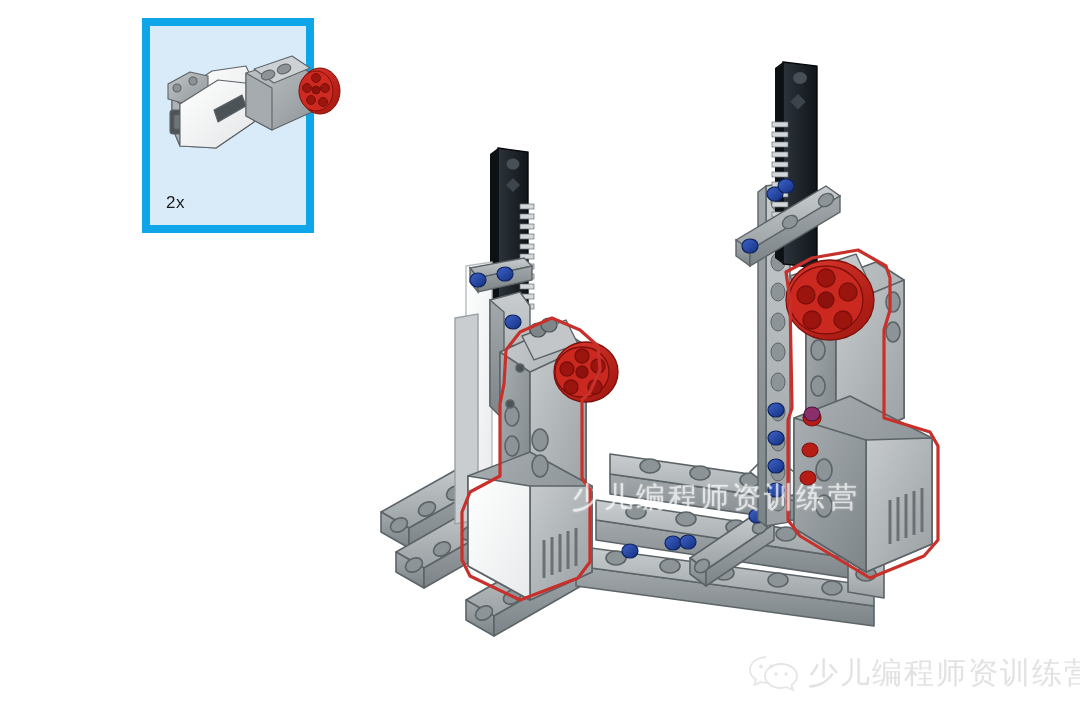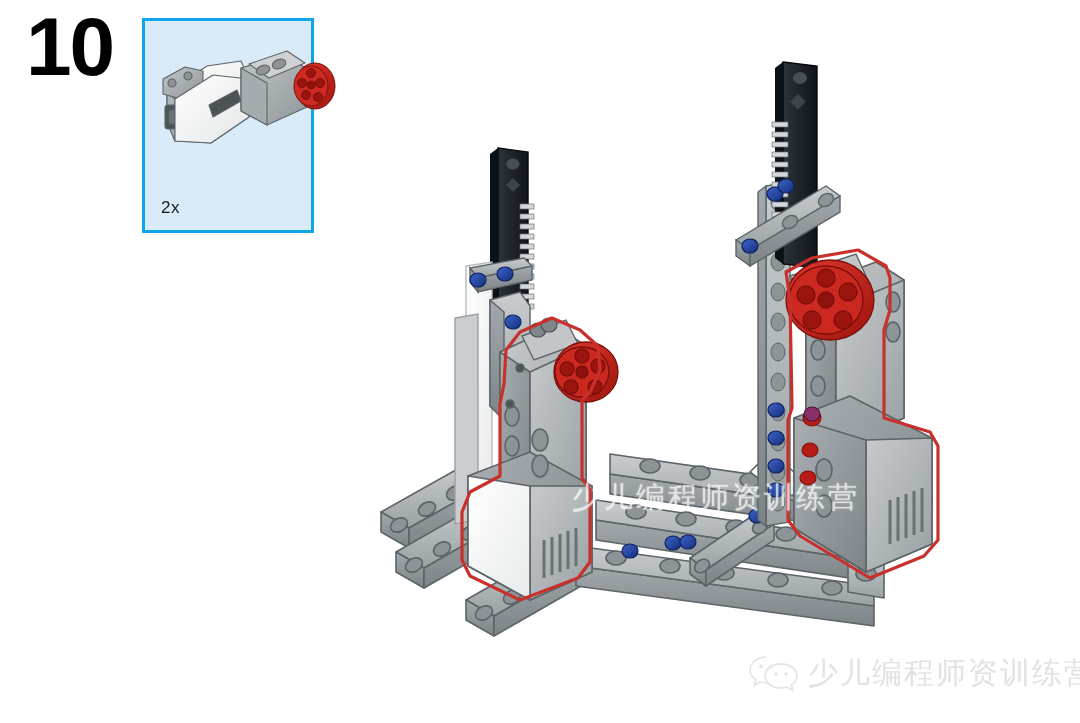--- a/index.html
+++ b/index.html
@@ -33,21 +33,21 @@
   }
 
   
   #parts-callout {
     position: absolute;
     left: 142px;
     top: 18px;
     width: 172px;
     height: 215px;
     background: #d9eaf8;
-    border: 3px solid #0ea5e9;
+    border: 8px solid #0ea5e9;
     box-sizing: border-box;
   }
   #parts-qty {
     position: absolute;
     left: 16px;
     bottom: 12px;
     font-size: 17px;
     color: #1b1b1b;
     letter-spacing: 0.5px;
   }
@@ -98,21 +98,20 @@
     letter-spacing: 2px;
     white-space: nowrap;
   }
   .wechat-icon { display: block; }
 </style>
 </head>
 <body>
 
 <div id="page">
 
-  <div id="step-number">10</div>
 
   <div id="parts-callout">
 
     <svg id="parts-inset-svg" viewBox="0 0 206 215">
       <defs>
         <linearGradient id="whiteBody" x1="0" y1="0" x2="1" y2="1">
           <stop offset="0" stop-color="#ffffff"></stop>
           <stop offset="1" stop-color="#e4e6e7"></stop>
         </linearGradient>
         <linearGradient id="greyBody" x1="0" y1="0" x2="1" y2="1">

